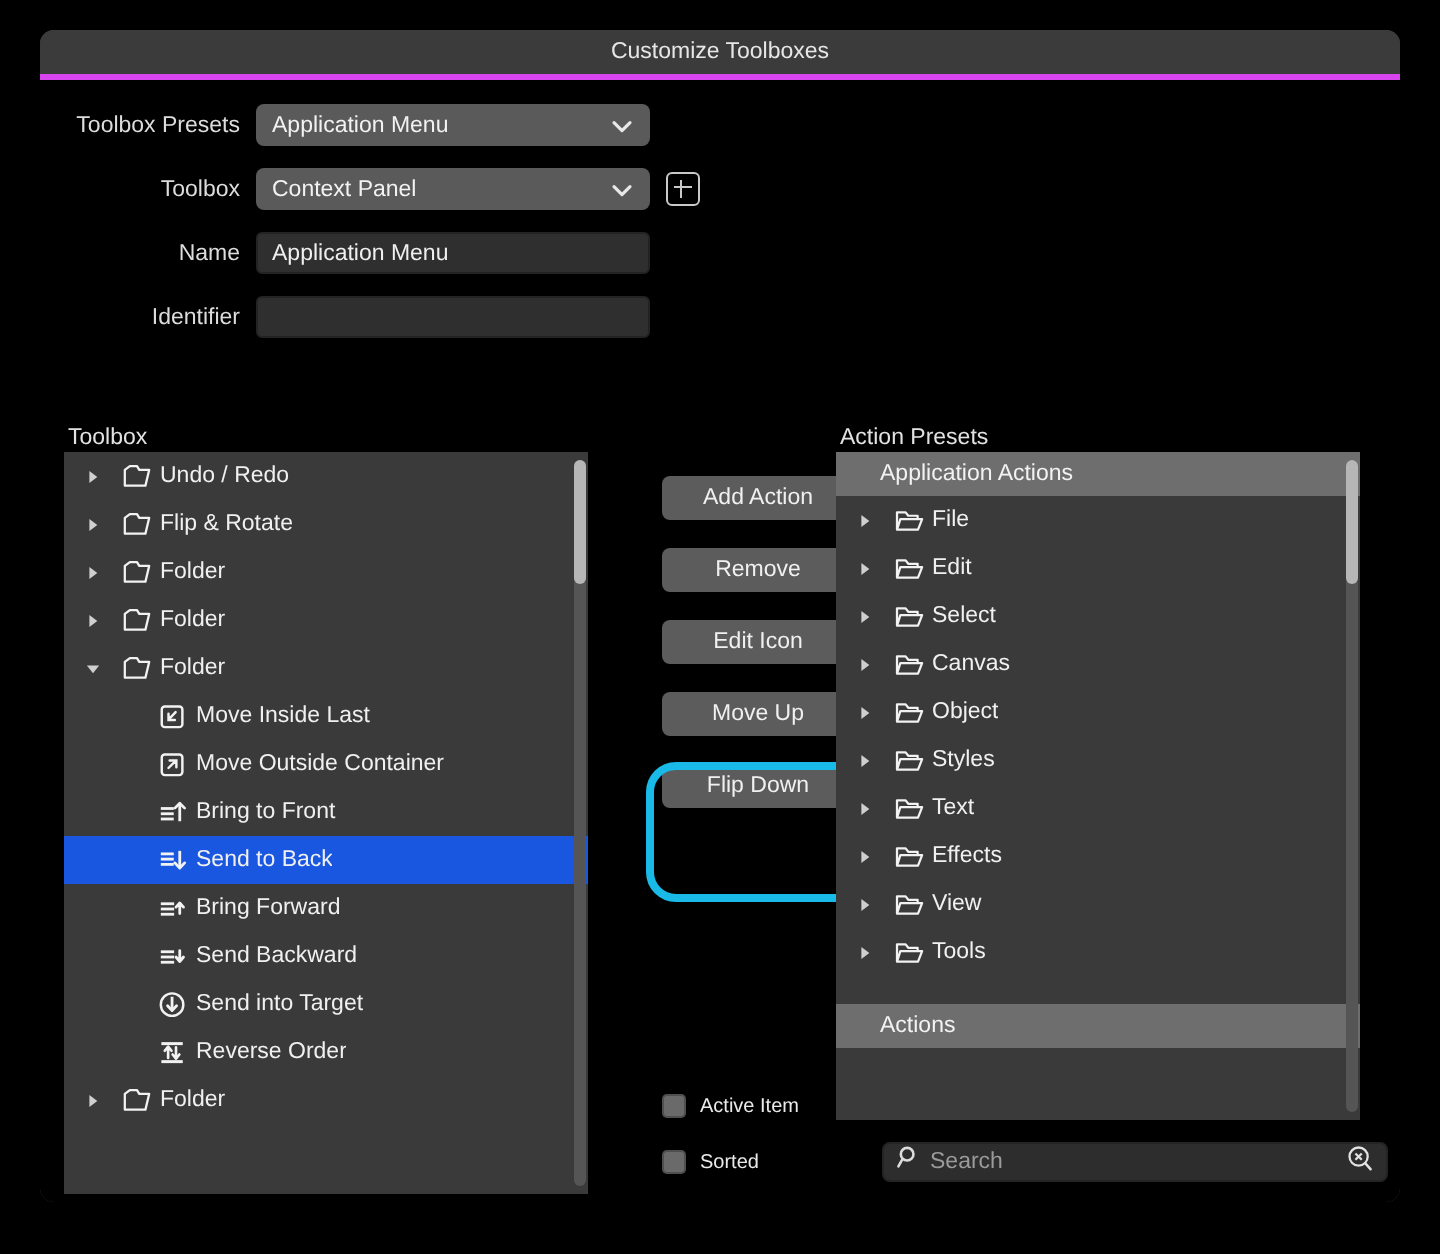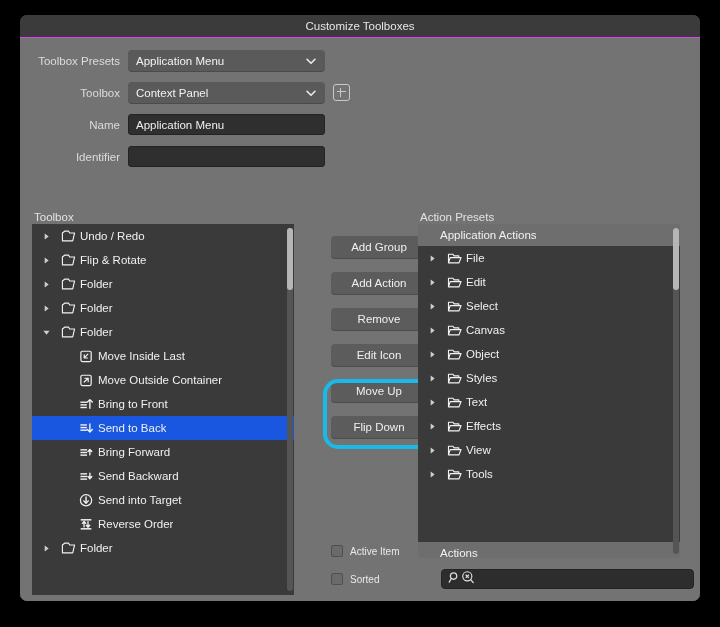--- a/index.html
+++ b/index.html
@@ -4,25 +4,25 @@
 <style>
   html,body{margin:0;padding:0;background:#000;}
   body{width:720px;height:627px;overflow:hidden;font-family:"Liberation Sans",sans-serif;}
 
   .window{
     position:absolute;left:20px;top:15px;width:680px;height:586px;
     background:#414141;border-radius:7px;overflow:hidden;
   }
   .titlebar{
     height:22px;background:#3b3b3b;
-    border-bottom:1px solid #d946ef;
+    border-bottom:3px solid #d946ef;
     display:flex;align-items:center;justify-content:center;
     color:#e6e6e6;font-size:11.5px;
   }
-  .body{position:relative;width:100%;height:564px;background:#737373;}
+  .body{position:relative;width:100%;height:564px;background:#000000;}
 
   
   .form{padding:12px 0 0 0;}
   .row{display:flex;align-items:center;height:21px;margin-bottom:11px;}
   .row .lbl{
     width:100px;text-align:right;color:#dcdcdc;font-size:11.5px;
     padding-right:8px;white-space:nowrap;
   }
   .ctrl{position:relative;}
   .select{
@@ -333,21 +333,20 @@
             </span>
             <span class="tx">Folder</span>
           </div>
         </div>
     </div>
     <div class="scrollbar" style="left:267px;top:190px;height:363px;">
       <div class="scrollthumb" style="top:0px;height:62px;"></div>
     </div>
 
     <div class="btncol">
-      <div class="btn">Add Group</div>
       <div class="btn">Add Action</div>
       <div class="btn">Remove</div>
       <div class="btn">Edit Icon</div>
       <div class="btn">Move Up</div>
       <div class="btn">Flip Down</div>
     </div>
     <div class="hl-ring"></div>
 
     <div class="checkrow" style="left:311px;top:507px;">
       <span class="cbox"></span>
@@ -488,35 +487,36 @@
               </svg>
             </span>
             <span class="ico">
               <svg viewBox="0 0 16 16" width="15" height="15">
                 <path d="M1.6 12.6 L1.6 3.4 L6.2 3.4 L7.6 5.2 L12.6 5.2 L12.6 7 M3.4 7 L15 7 L12.8 12.6 L1.6 12.6 Z" stroke="#f2f2f2" stroke-width="1.2" fill="none" stroke-linejoin="round"></path>
               </svg>
             </span>
             <span class="tx">Tools</span>
           </div>
         </div>
-      <div class="header-row" style="position:absolute;left:0;right:0;top:276px;margin-top:42px;">
+      <div class="header-row" style="position:absolute;left:0;right:0;top:276px;">
         <span>Actions</span>
       </div>
     </div>
     <div class="scrollbar" style="left:653px;top:190px;height:326px;">
       <div class="scrollthumb" style="top:0px;height:62px;"></div>
     </div>
 
     <div class="searchbar">
       <span>
         <svg viewBox="0 0 14 14" width="13" height="13">
             <circle cx="6" cy="5.5" r="3.4" stroke="#dcdcdc" stroke-width="1.4" fill="none"></circle>
             <line x1="3.4" y1="8.3" x2="1.3" y2="12" stroke="#dcdcdc" stroke-width="1.4" stroke-linecap="round"></line>
           </svg>
       </span>
+      <span class="sval">Search</span>
       <span>
         <svg viewBox="0 0 16 16" width="14" height="14">
             <circle cx="7.2" cy="7.2" r="5.2" stroke="#e2e2e2" stroke-width="1.3" fill="none"></circle>
             <line x1="5.4" y1="5.4" x2="9" y2="9" stroke="#e2e2e2" stroke-width="1.3"></line>
             <line x1="9" y1="5.4" x2="5.4" y2="9" stroke="#e2e2e2" stroke-width="1.3"></line>
             <line x1="11" y1="11" x2="14" y2="14.4" stroke="#e2e2e2" stroke-width="1.5" stroke-linecap="round"></line>
           </svg>
       </span>
     </div>
 

